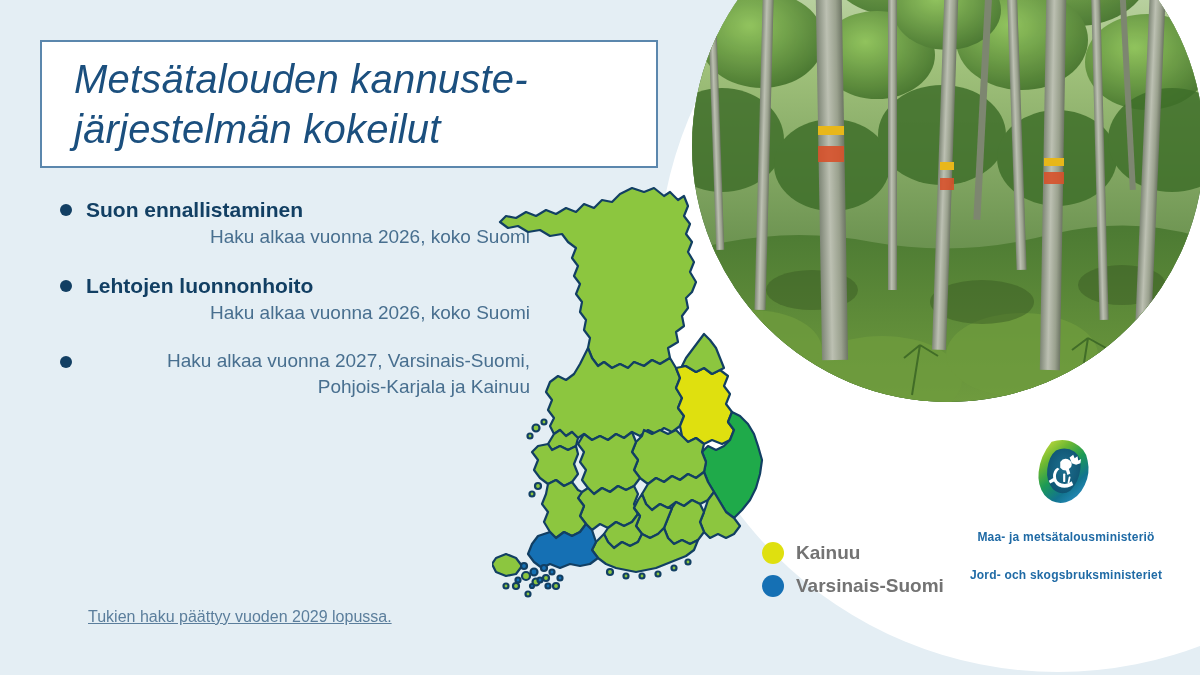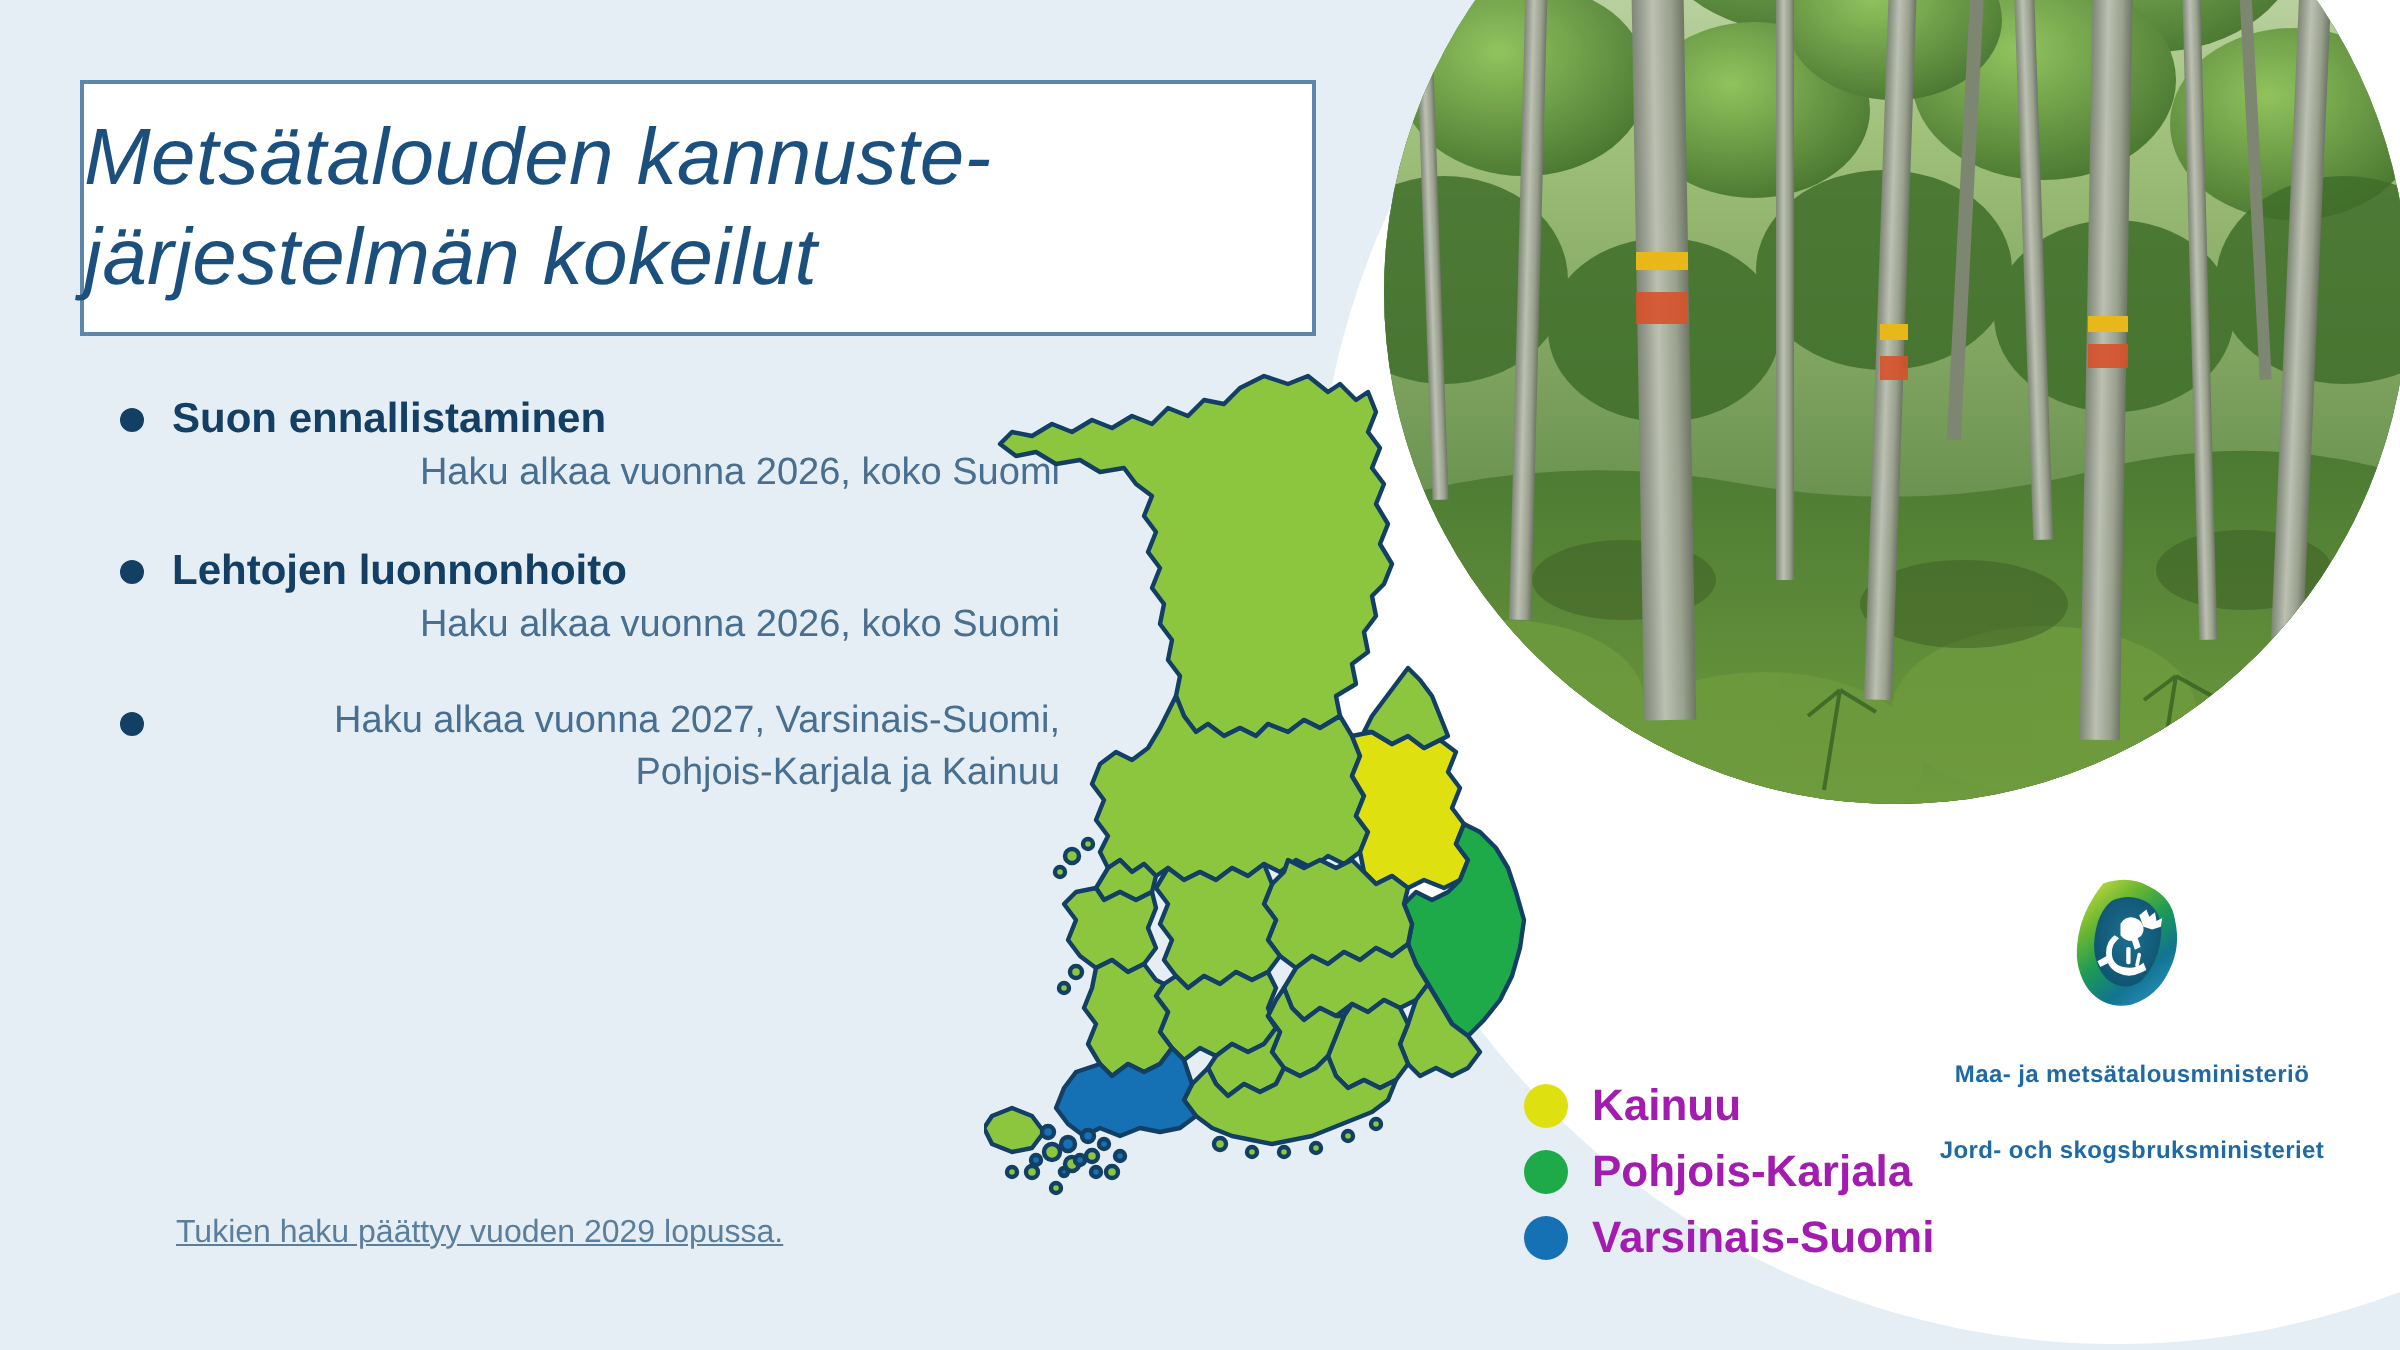--- a/index.html
+++ b/index.html
@@ -46,20 +46,21 @@
     border: 2px solid #5b87ad;
     display: flex;
     align-items: center;
   }
   #title-text {
     font-style: italic;
     font-weight: 300;
     font-size: 40px;
     line-height: 1.25;
     color: #1b4f7e;
+    padding-left: 32px;
     letter-spacing: .2px;
     white-space: pre-line;
   }
 
   
   #bullet-list {
     position: absolute;
     left: 60px;
     top: 196px;
     width: 470px;
@@ -99,21 +100,21 @@
 
   
   #map-wrap { position: absolute; left: 492px; top: 182px; width: 290px; height: 468px; }
   #map-wrap svg { display: block; width: 100%; height: 100%; }
   .region { stroke: #123f63; stroke-width: 2.2; stroke-linejoin: round; }
 
   
   #legend { position: absolute; left: 762px; top: 536px; }
   .legend-row { display: flex; align-items: center; height: 33px; }
   .legend-dot { width: 22px; height: 22px; border-radius: 50%; flex: 0 0 auto; }
-  .legend-label { font-size: 22px; font-weight: bold; color: #a21caf; margin-left: 12px; text-align: right; }
+  .legend-label { font-size: 19px; font-weight: bold; color: #737373; margin-left: 12px; text-align: right; }
 
   
   #logo-block { position: absolute; left: 960px; top: 436px; width: 212px; text-align: center; }
   #logo-mark { width: 72px; height: 72px; margin: 0 auto 10px; }
   #logo-mark svg { display: block; width: 100%; height: 100%; }
   .logo-line { font-size: 12px; font-weight: bold; color: #1f6aa5; line-height: 1.5; letter-spacing: .2px; margin-top: 20px; }
 </style>
 </head>
 <body>
 
@@ -322,24 +323,20 @@
     </g>
   </svg>
 </div>
 
 <div id="legend">
   <div class="legend-row">
     <span class="legend-dot" style="background:#dfe00f"></span>
     <span class="legend-label">Kainuu</span>
   </div>
   <div class="legend-row">
-    <span class="legend-dot" style="background:#1faa4a"></span>
-    <span class="legend-label">Pohjois-Karjala</span>
-  </div>
-  <div class="legend-row">
     <span class="legend-dot" style="background:#1570b4"></span>
     <span class="legend-label">Varsinais-Suomi</span>
   </div>
 </div>
 
 <div id="logo-block">
   <div id="logo-mark">
     <svg viewBox="0 0 100 100" aria-hidden="true">
       <defs>
         <linearGradient id="blobG" x1="0.15" y1="0" x2="0.8" y2="1">

